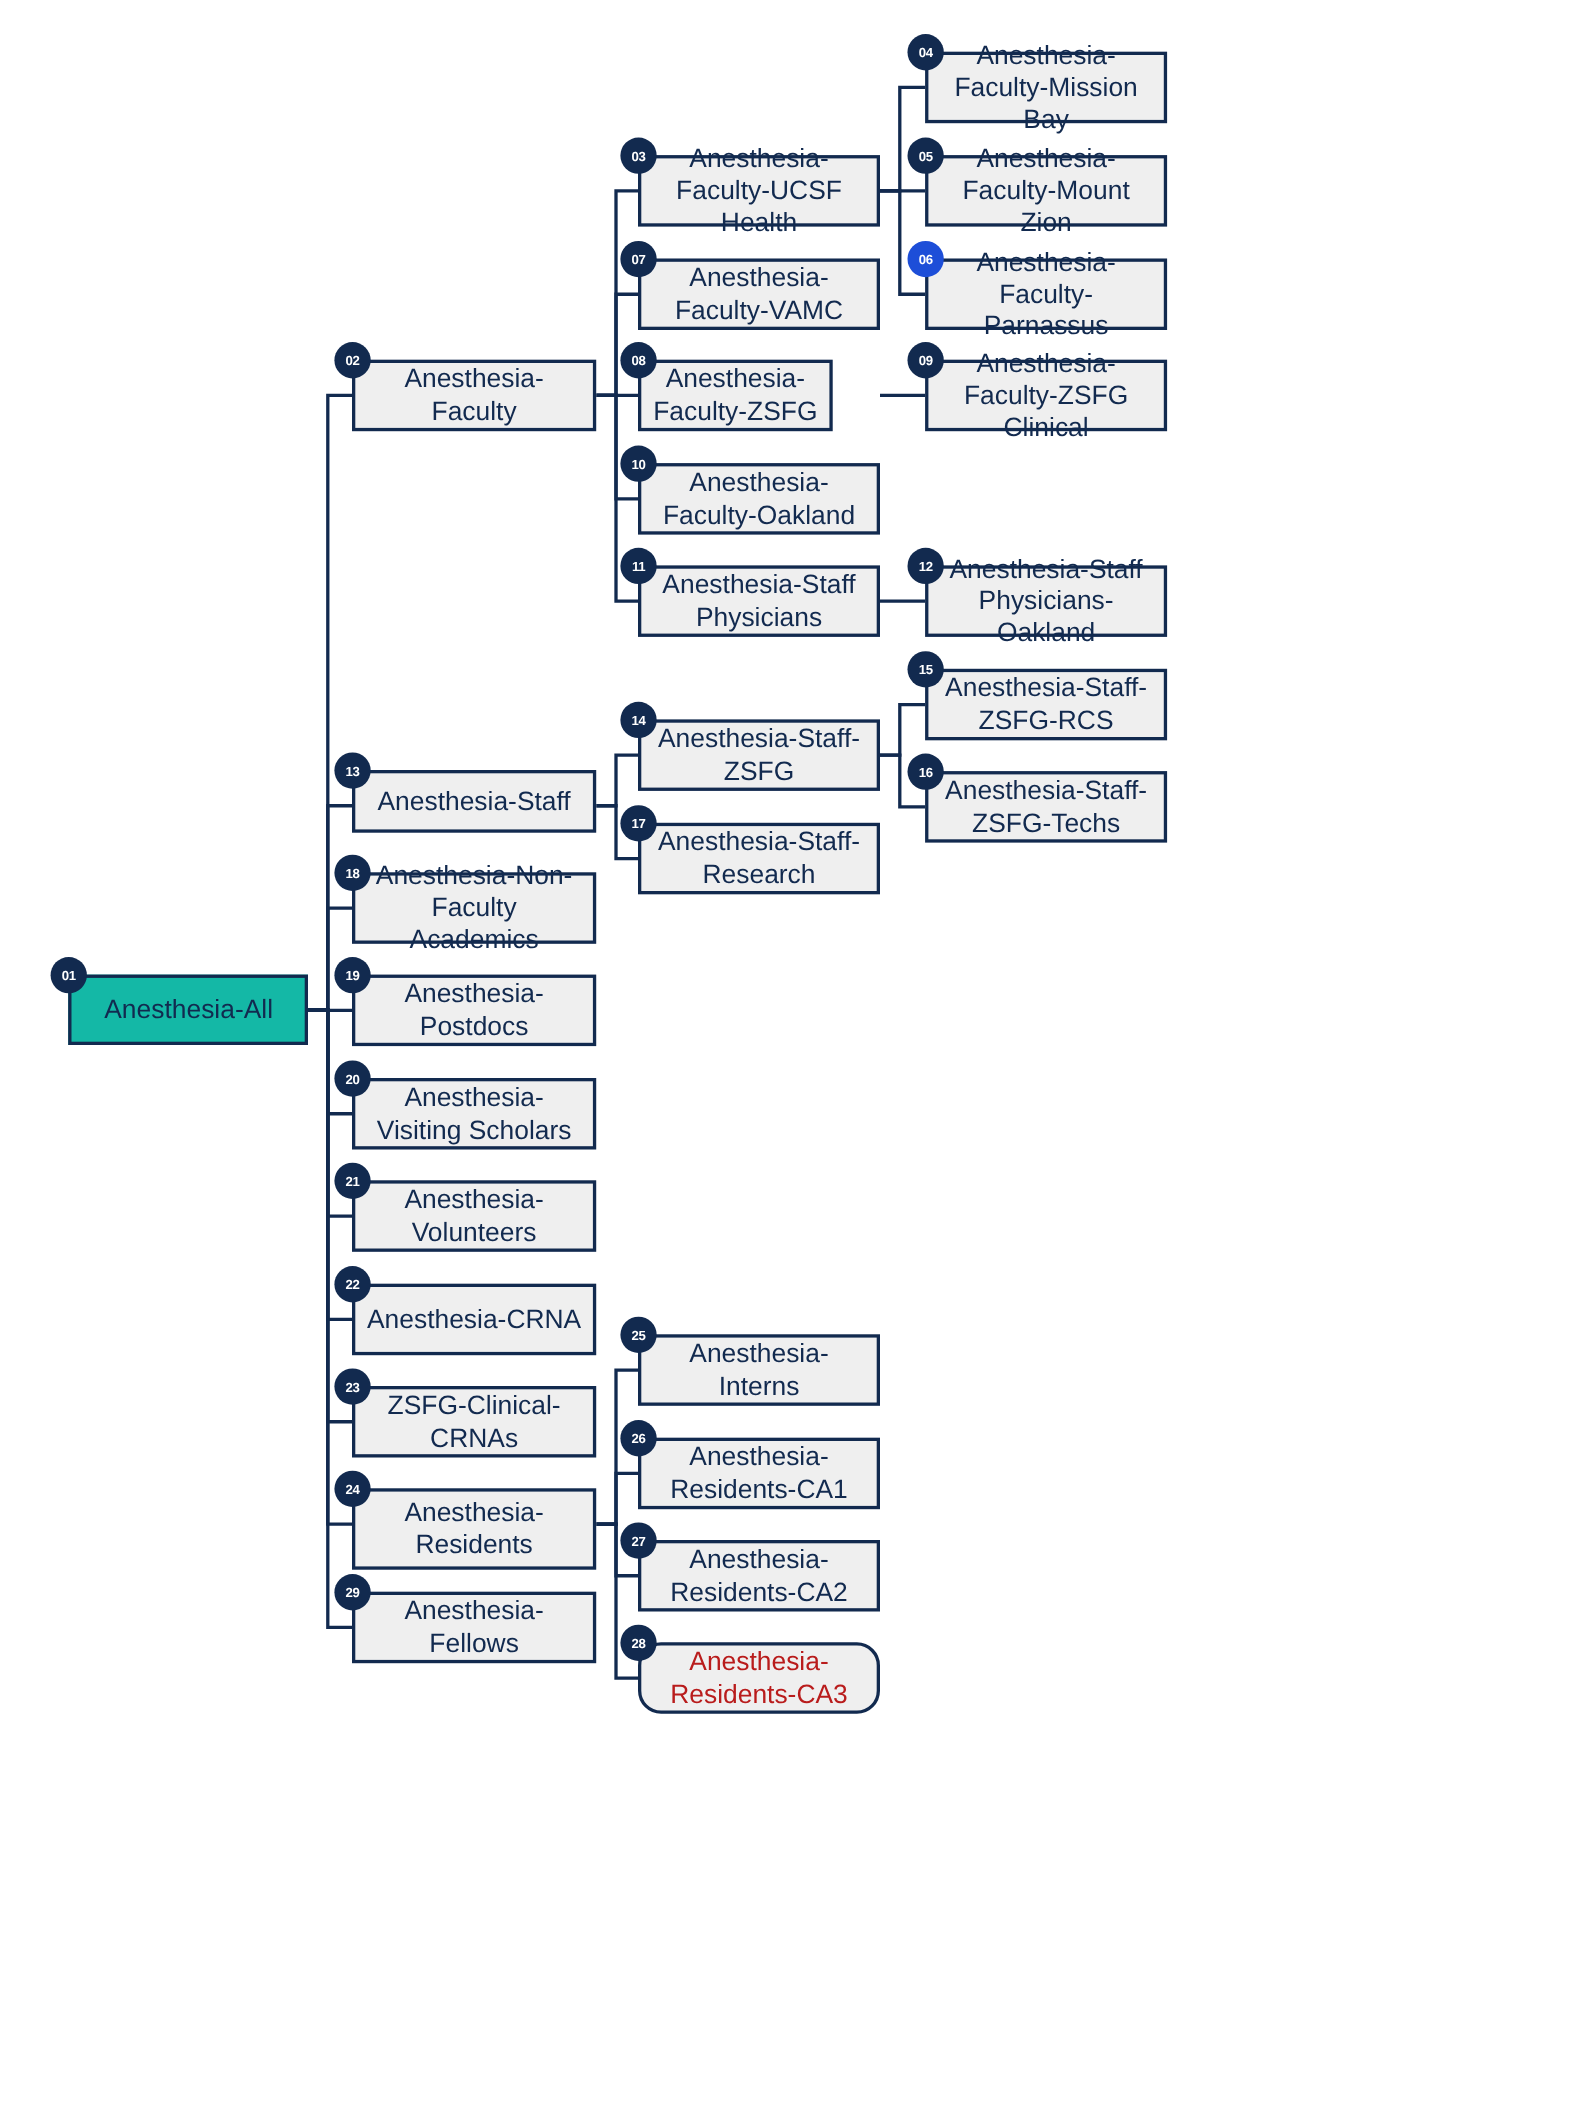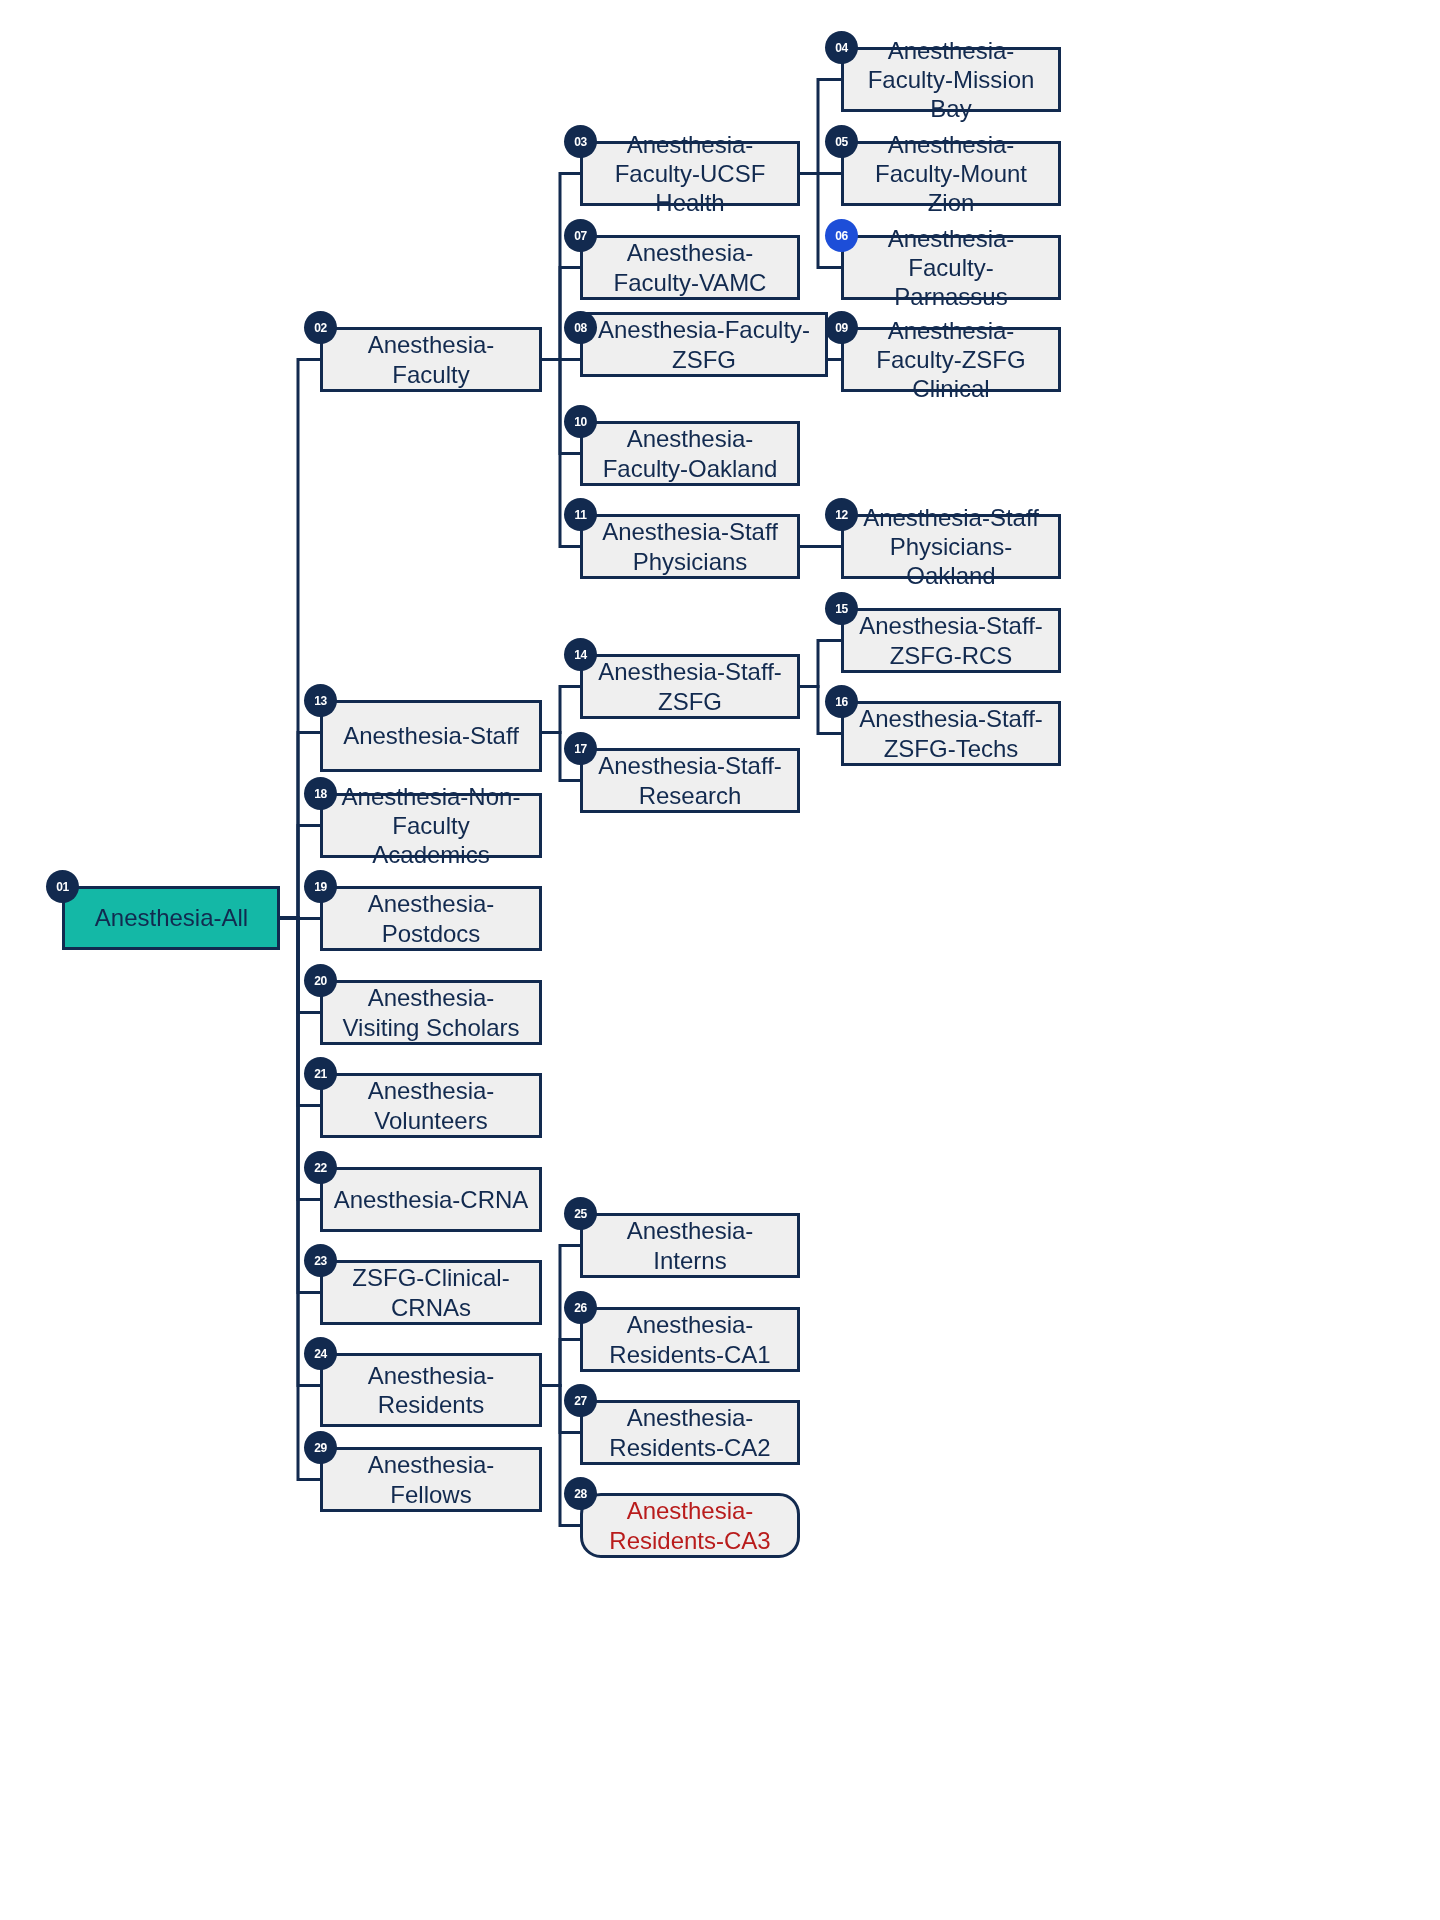--- a/index.html
+++ b/index.html
@@ -98,41 +98,41 @@
     </div>
     <div class="badge" style="left: 825px; top: 125px; background: rgb(18, 42, 79); color: rgb(255, 255, 255);">05</div>
     <div class="node" style="left: 841px; top: 235px; width: 220px; height: 65px; background: rgb(239, 239, 239); border-color: rgb(18, 42, 79); color: rgb(18, 42, 79);">
       <span class="label">Anesthesia-Faculty-Parnassus</span>
     </div>
     <div class="badge" style="left: 825px; top: 219px; background: #1d4ed8; color: rgb(255, 255, 255);">06</div>
     <div class="node" style="left: 580px; top: 235px; width: 220px; height: 65px; background: rgb(239, 239, 239); border-color: rgb(18, 42, 79); color: rgb(18, 42, 79);">
       <span class="label">Anesthesia-Faculty-VAMC</span>
     </div>
     <div class="badge" style="left: 564px; top: 219px; background: rgb(18, 42, 79); color: rgb(255, 255, 255);">07</div>
-    <div class="node" style="left: 580px; top: 312px; width: 248px; height: 65px; background: rgb(239, 239, 239); border-color: rgb(18, 42, 79); color: rgb(18, 42, 79);">
+    <div class="node" style="left: 580px; top: 327px; width: 177px; height: 65px; background: rgb(239, 239, 239); border-color: rgb(18, 42, 79); color: rgb(18, 42, 79);">
       <span class="label">Anesthesia-Faculty-ZSFG</span>
     </div>
     <div class="badge" style="left: 564px; top: 311px; background: rgb(18, 42, 79); color: rgb(255, 255, 255);">08</div>
     <div class="node" style="left: 841px; top: 327px; width: 220px; height: 65px; background: rgb(239, 239, 239); border-color: rgb(18, 42, 79); color: rgb(18, 42, 79);">
       <span class="label">Anesthesia-Faculty-ZSFG Clinical</span>
     </div>
     <div class="badge" style="left: 825px; top: 311px; background: rgb(18, 42, 79); color: rgb(255, 255, 255);">09</div>
     <div class="node" style="left: 580px; top: 421px; width: 220px; height: 65px; background: rgb(239, 239, 239); border-color: rgb(18, 42, 79); color: rgb(18, 42, 79);">
       <span class="label">Anesthesia-Faculty-Oakland</span>
     </div>
     <div class="badge" style="left: 564px; top: 405px; background: rgb(18, 42, 79); color: rgb(255, 255, 255);">10</div>
     <div class="node" style="left: 580px; top: 514px; width: 220px; height: 65px; background: rgb(239, 239, 239); border-color: rgb(18, 42, 79); color: rgb(18, 42, 79);">
       <span class="label">Anesthesia-Staff Physicians</span>
     </div>
     <div class="badge" style="left: 564px; top: 498px; background: rgb(18, 42, 79); color: rgb(255, 255, 255);">11</div>
     <div class="node" style="left: 841px; top: 514px; width: 220px; height: 65px; background: rgb(239, 239, 239); border-color: rgb(18, 42, 79); color: rgb(18, 42, 79);">
       <span class="label">Anesthesia-Staff Physicians-Oakland</span>
     </div>
     <div class="badge" style="left: 825px; top: 498px; background: rgb(18, 42, 79); color: rgb(255, 255, 255);">12</div>
-    <div class="node" style="left: 320px; top: 700px; width: 222px; height: 72px; background: rgb(239, 239, 239); border-color: rgb(18, 42, 79); color: rgb(18, 42, 79);">
+    <div class="node" style="left: 320px; top: 700px; width: 222px; height: 57px; background: rgb(239, 239, 239); border-color: rgb(18, 42, 79); color: rgb(18, 42, 79);">
       <span class="label">Anesthesia-Staff</span>
     </div>
     <div class="badge" style="left: 304px; top: 684px; background: rgb(18, 42, 79); color: rgb(255, 255, 255);">13</div>
     <div class="node" style="left: 580px; top: 654px; width: 220px; height: 65px; background: rgb(239, 239, 239); border-color: rgb(18, 42, 79); color: rgb(18, 42, 79);">
       <span class="label">Anesthesia-Staff-ZSFG</span>
     </div>
     <div class="badge" style="left: 564px; top: 638px; background: rgb(18, 42, 79); color: rgb(255, 255, 255);">14</div>
     <div class="node" style="left: 841px; top: 608px; width: 220px; height: 65px; background: rgb(239, 239, 239); border-color: rgb(18, 42, 79); color: rgb(18, 42, 79);">
       <span class="label">Anesthesia-Staff-ZSFG-RCS</span>
     </div>

